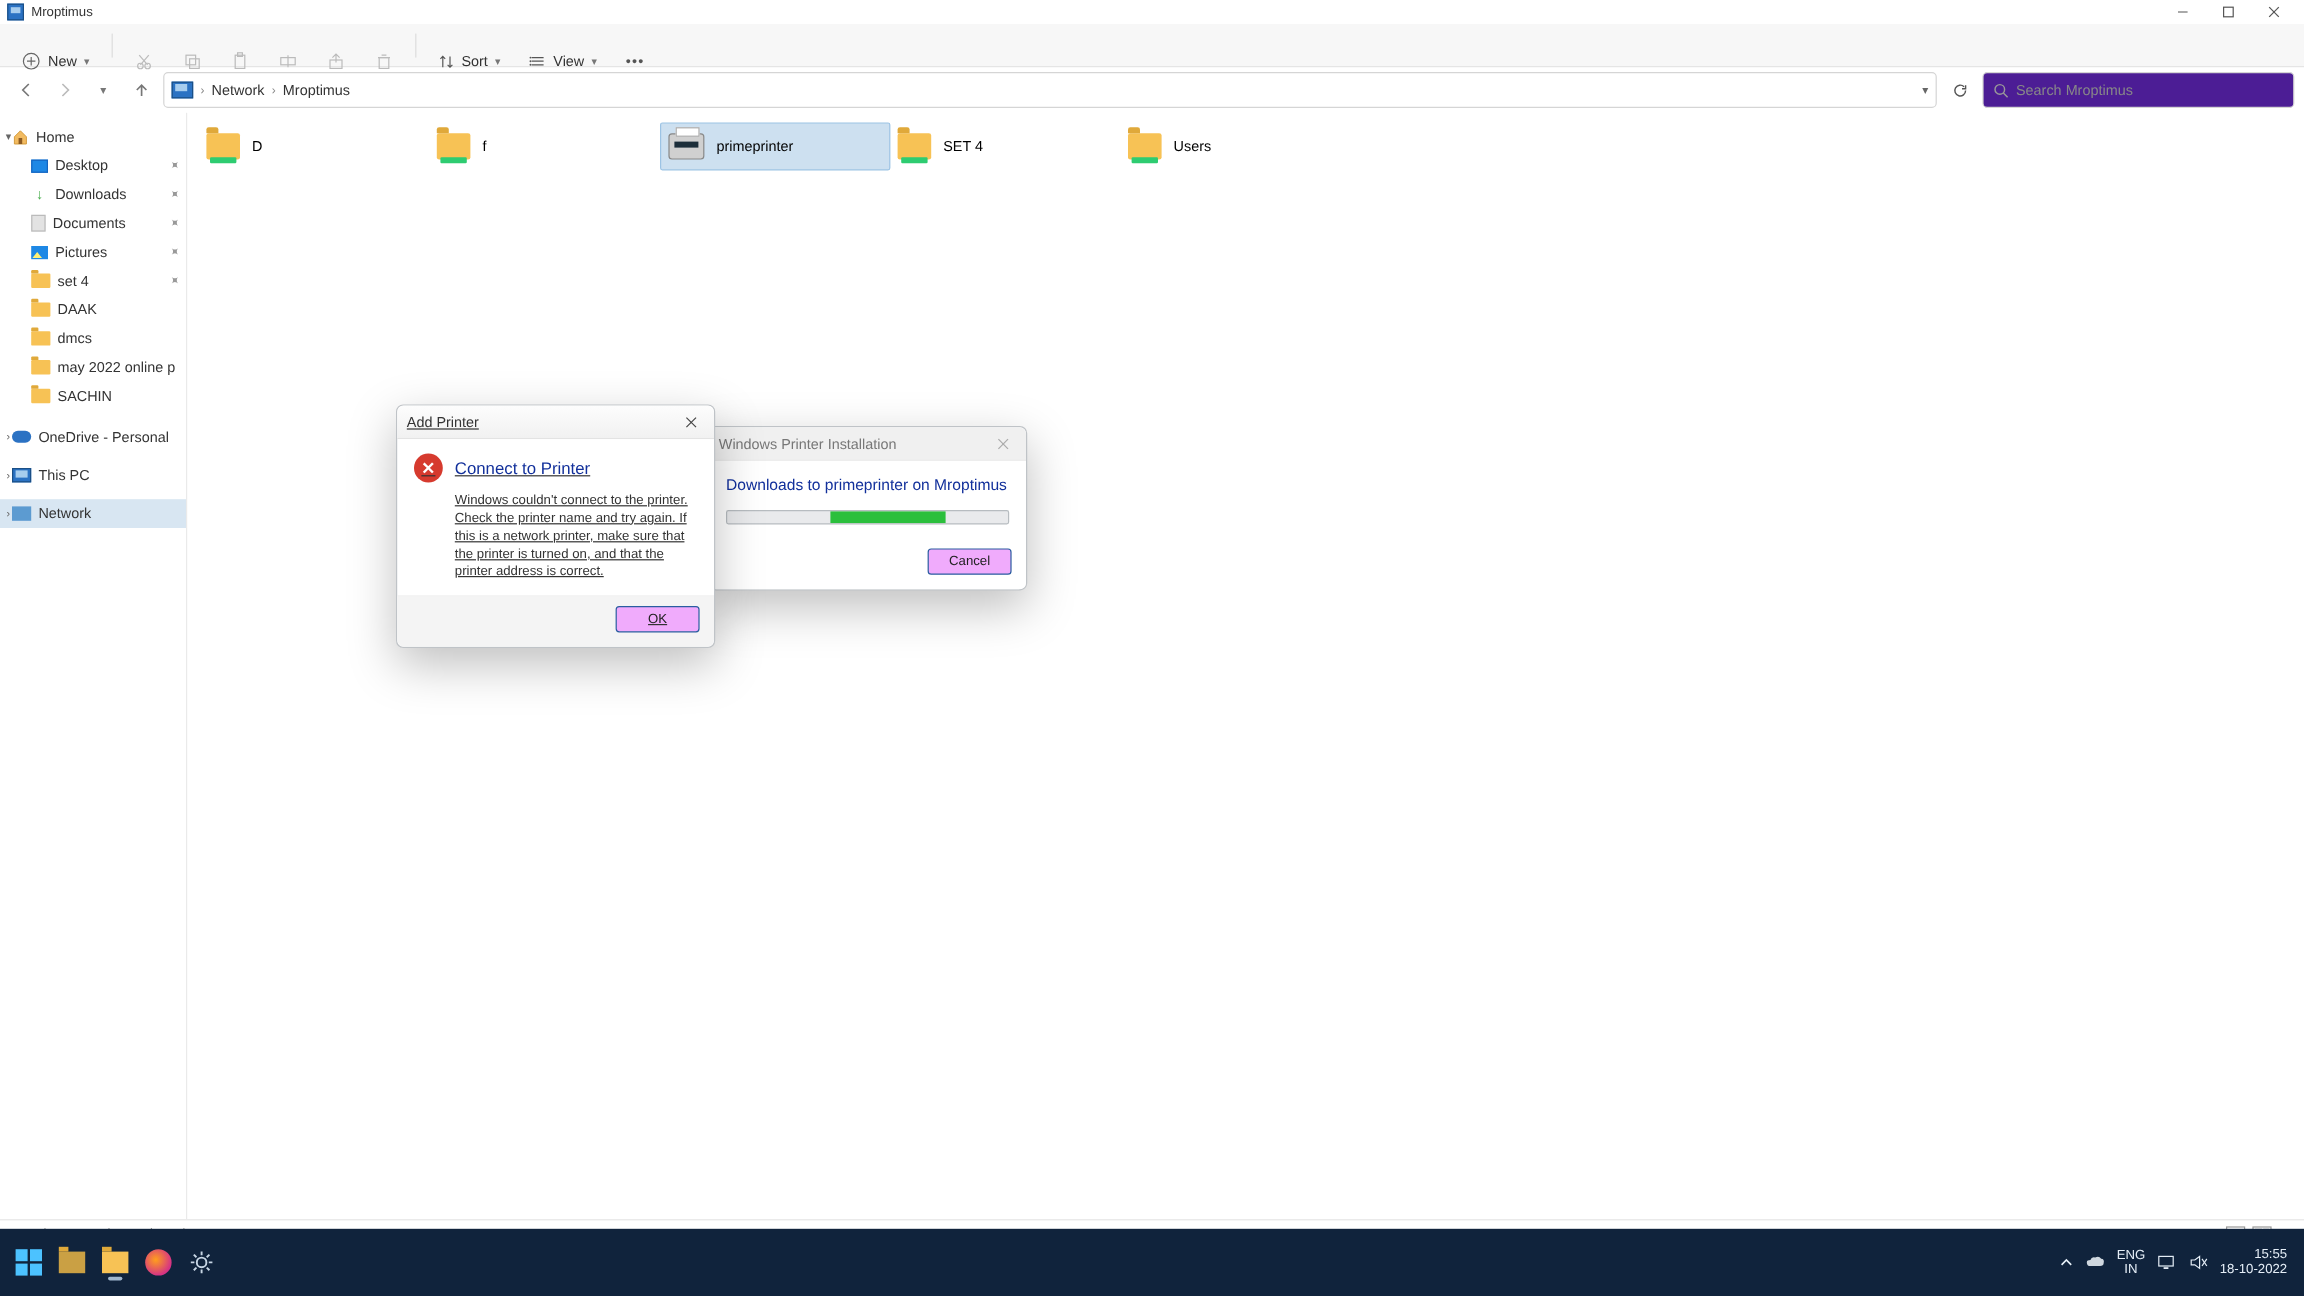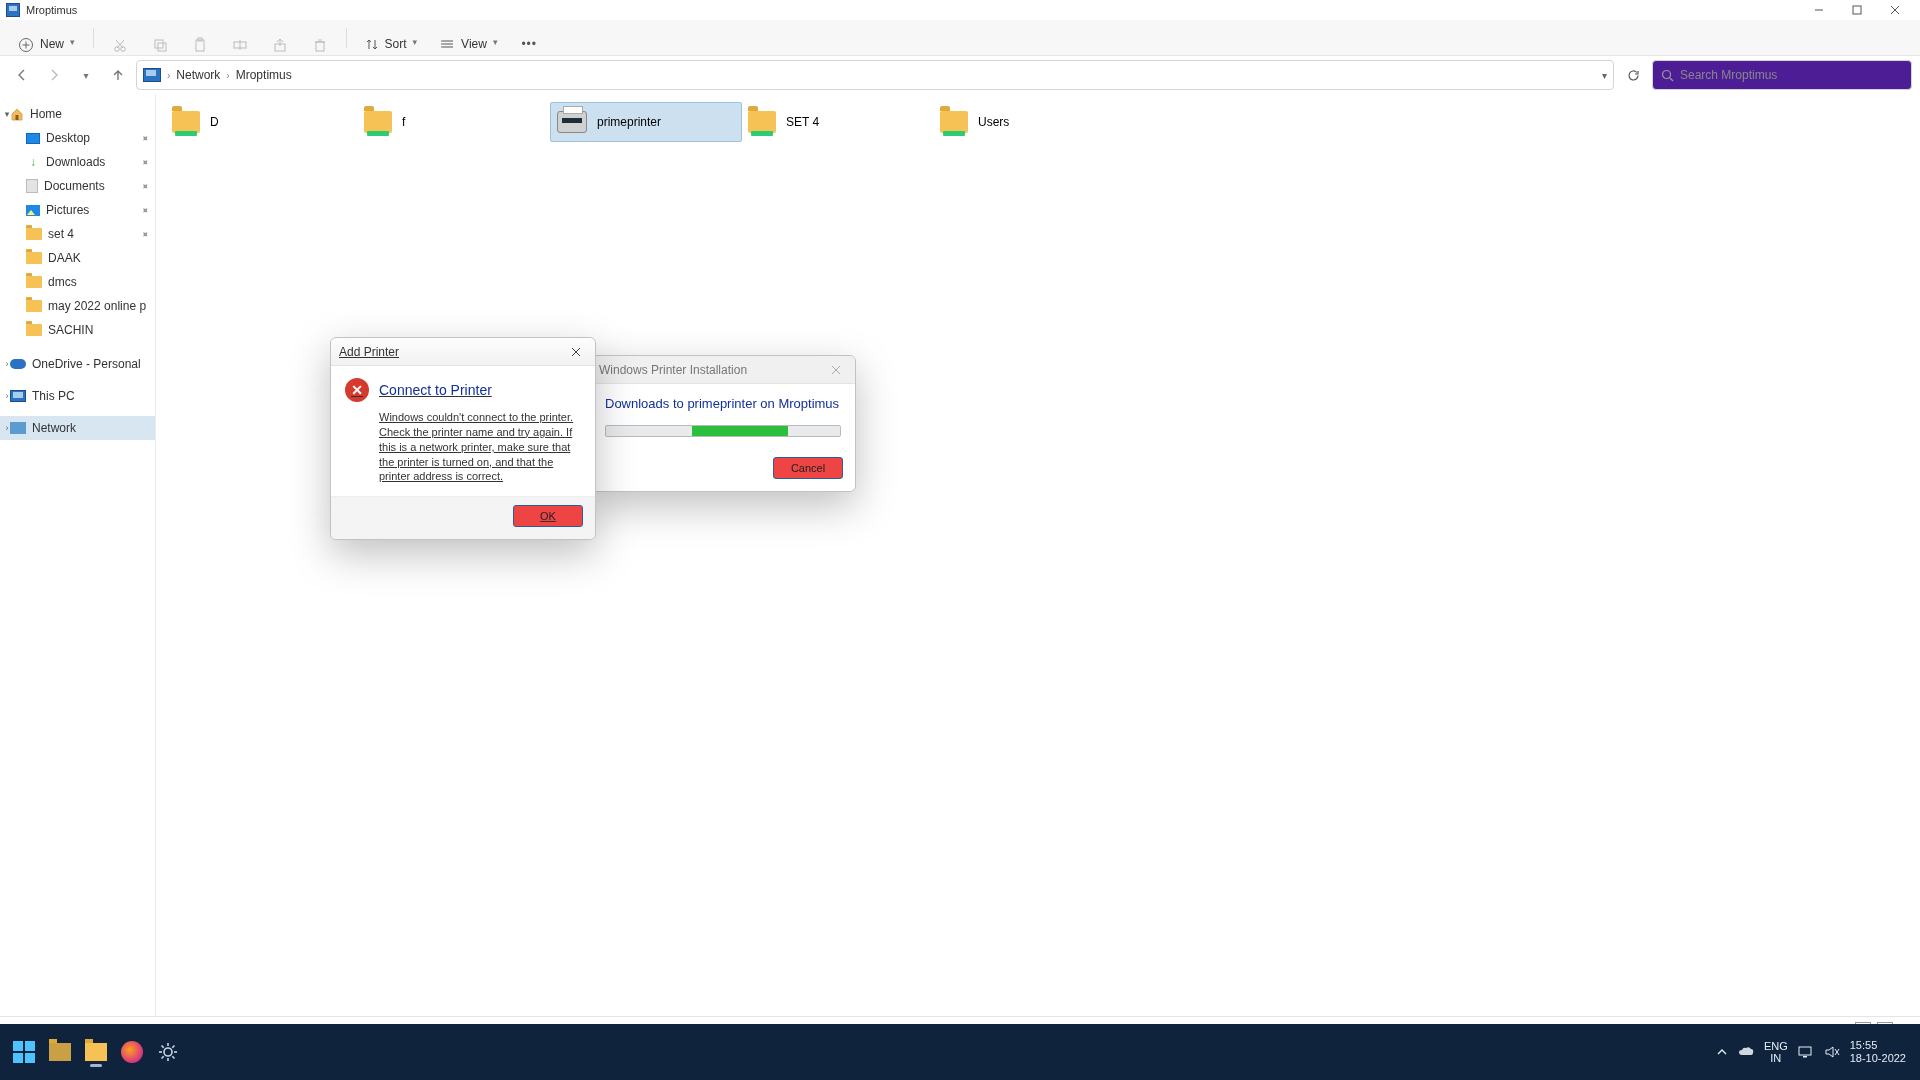--- a/index.html
+++ b/index.html
@@ -7,21 +7,21 @@
 
 
 .titlebar { height: 20px; background: #fff; display: flex; align-items: center; padding: 0 6px; font-size: 11px; color: #333; }
 .titlebar .tb-icon { width: 14px; height: 14px; background: #2b72c3; margin-right: 6px; border: 1px solid #1b4f86; position: relative; }
 .titlebar .tb-icon::after { content: ""; position: absolute; width: 8px; height: 5px; background: #a7cdee; top: 2px; left: 2px; }
 .titlebar .spacer { flex: 1; }
 .titlebar .win-btn { width: 38px; height: 20px; display: flex; align-items: center; justify-content: center; color: #555; }
 
 
 .toolbar { height: 36px; background: #f7f7f7; border-bottom: 1px solid #e5e5e5; display: flex; align-items: center; gap: 8px; padding: 0 10px; }
-.tb-btn { display: flex; align-items: flex-start; gap: 6px; height: 28px; padding: 0 8px; border-radius: 4px; font-size: 12px; color: #333; margin-top: 27px; }
+.tb-btn { display: flex; align-items: center; gap: 6px; height: 28px; padding: 0 8px; border-radius: 4px; font-size: 12px; color: #333; margin-top: 27px; }
 .tb-btn.muted { color: #999; }
 .tb-sep { width: 1px; height: 20px; background: #ddd; margin: 0 2px; }
 
 .icon-sm { width: 16px; height: 16px; display: inline-block; }
 
 
 .navrow { height: 38px; display: flex; align-items: center; gap: 4px; padding: 4px 8px; }
 .nav-arrow { width: 28px; height: 28px; display: flex; align-items: center; justify-content: center; color: #777; border-radius: 4px; }
 .addressbar { flex: 1; height: 30px; border: 1px solid #d5d5d5; border-radius: 4px; display: flex; align-items: center; padding: 0 6px; gap: 6px; font-size: 12px; background: #fff; }
 .addressbar .crumb { color: #333; }
@@ -68,35 +68,35 @@
 
 .statusbar { height: 24px; border-top: 1px solid #e5e5e5; display: flex; align-items: center; font-size: 11px; color: #444; padding: 0 27px; gap: 18px; }
 .statusbar .right-icons { margin-left: auto; display: flex; gap: 6px; }
 .view-toggle { width: 16px; height: 14px; border: 1px solid #999; }
 
 
 .taskbar { position: absolute; bottom: 0; left: 0; right: 0; height: 56px; background: #10233c; display: flex; align-items: center; padding: 0 6px; }
 .task-icon { width: 32px; height: 32px; margin: 0 2px; display: flex; align-items: center; justify-content: center; border-radius: 4px; position: relative; }
 .task-icon.active::after { content: ""; position: absolute; bottom: 1px; left: 10px; right: 10px; height: 3px; background: #a0b7cf; border-radius: 2px; }
 .tray { margin-left: auto; display: flex; align-items: center; gap: 10px; color: #e5eef7; font-size: 11px; padding-right: 8px; }
-.tray .clock { line-height: 1.2; }
+.tray .clock { text-align: right; line-height: 1.2; }
 .win-logo { width: 22px; height: 22px; display: grid; grid-template: 1fr 1fr / 1fr 1fr; gap: 2px; }
 .win-logo span { background: #4cc2ff; }
 .ff-logo { width: 22px; height: 22px; border-radius: 50%; background: radial-gradient(circle at 40% 40%, #ff9f1c, #d63384 70%); }
 .fe-logo { width: 22px; height: 18px; background: #f7c255; position: relative; }
 .fe-logo::before { content:""; position:absolute; top:-4px; left:0; width:8px; height:4px; background:#e0a93a; }
 .gear-logo { width:22px; height:22px; color:#c7d6e5; display:flex; align-items:center; justify-content:center; }
 
 
 .dialog { position: absolute; background: #fff; border: 1px solid #bfc3c7; border-radius: 6px; box-shadow: 0 14px 40px rgba(0,0,0,0.25); font-size: 12px; color: #333; }
 .dialog .dlg-title { height: 28px; display: flex; align-items: center; padding: 0 8px; border-bottom: 1px solid #e3e3e3; border-radius: 6px 6px 0 0; background: linear-gradient(#fdfdfd,#f1f1f1); }
 .dialog .dlg-close { margin-left: auto; width: 22px; height: 20px; display: flex; align-items: center; justify-content: center; color: #555; border-radius: 3px; }
 .dialog .dlg-body { padding: 12px 14px; }
 .dialog .dlg-footer { padding: 8px 12px 12px; display: flex; justify-content: flex-end; border-top: 1px solid #eee; background: #f4f4f4; border-radius: 0 0 6px 6px; }
-.dlg-btn { min-width: 70px; height: 22px; border: 1px solid #2a5da0; background: #ef4444; font-size: 11px; color: #222; border-radius: 3px; padding: 0 10px; }
+.dlg-btn { min-width: 70px; height: 22px; border: 1px solid #2a5da0; background: #f0abfc; font-size: 11px; color: #222; border-radius: 3px; padding: 0 10px; }
 .err-circle { width: 24px; height: 24px; border-radius: 50%; background: #d63a2e; color: #fff; display: flex; align-items: center; justify-content: center; font-weight: bold; font-size: 14px; }
 .blue-hdr { color: #12309b; font-size: 14px; }
 
 .progress-outer { width: 100%; height: 12px; border: 1px solid #b7bcc0; background: #e9eaec; position: relative; border-radius: 2px; overflow: hidden; }
 .progress-inner { position: absolute; top: 0; bottom: 0; width: 96px; left: 86px; background: #2bbf3c; }
 
 svg { display: block; }
 </style>
 </head>
 <body>

